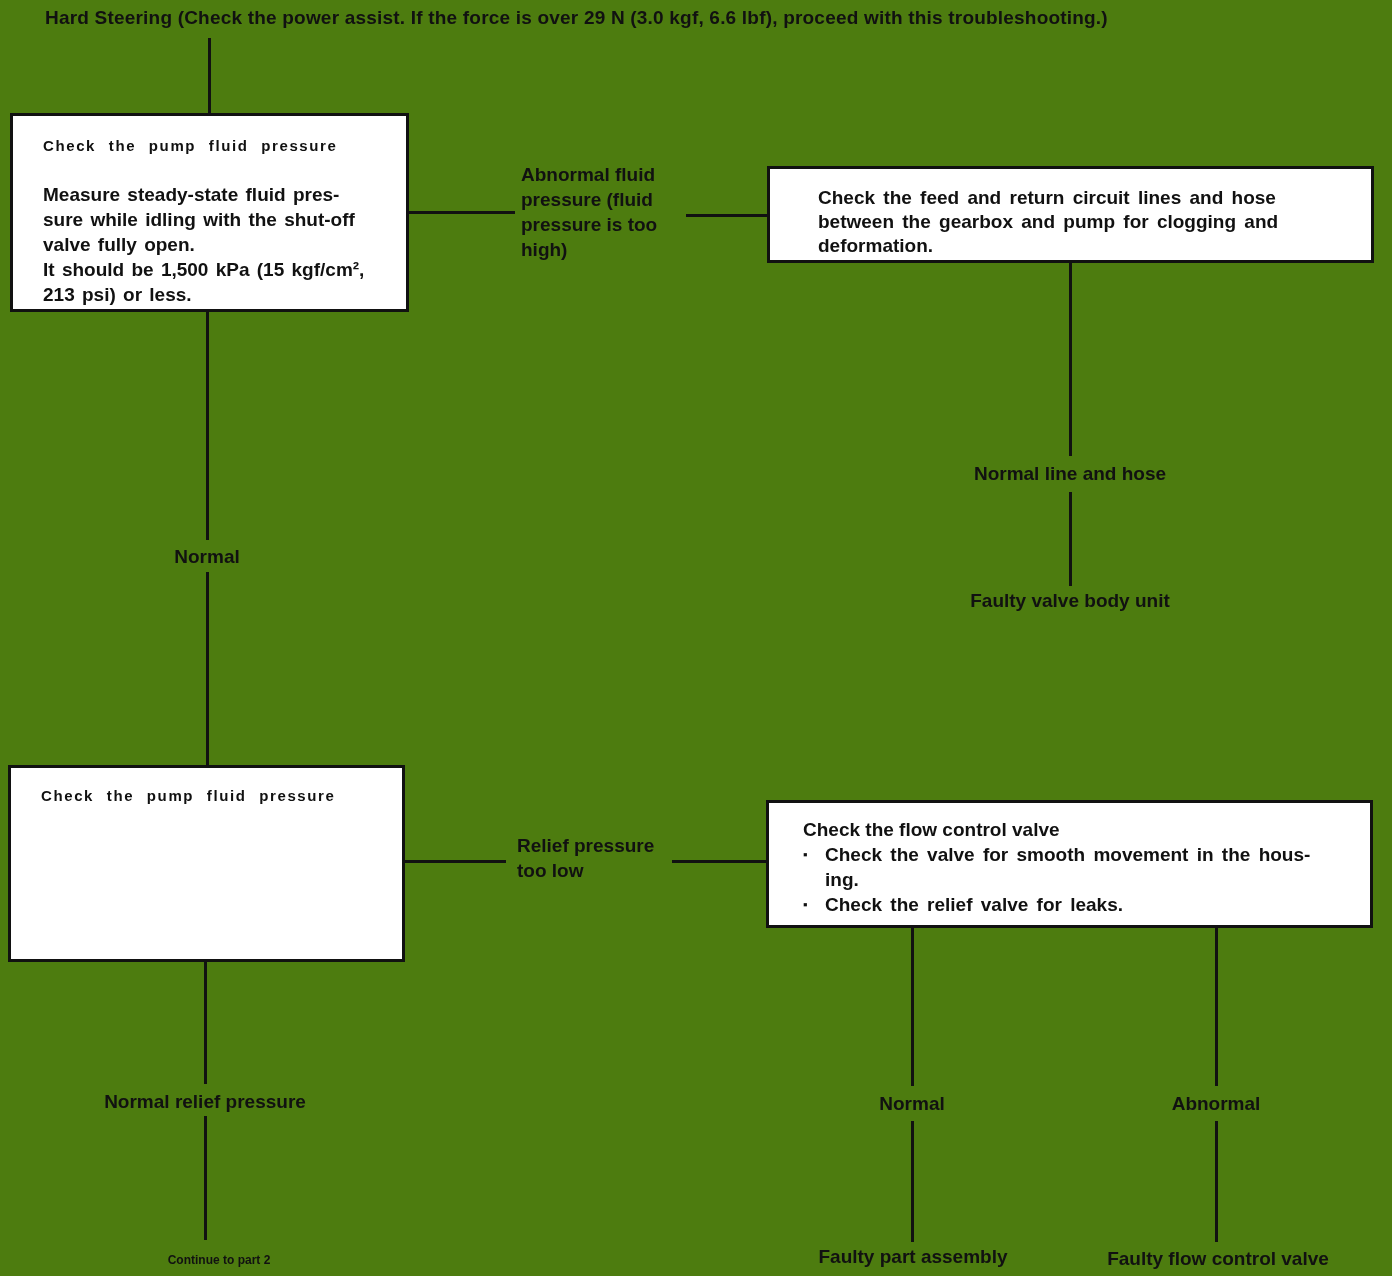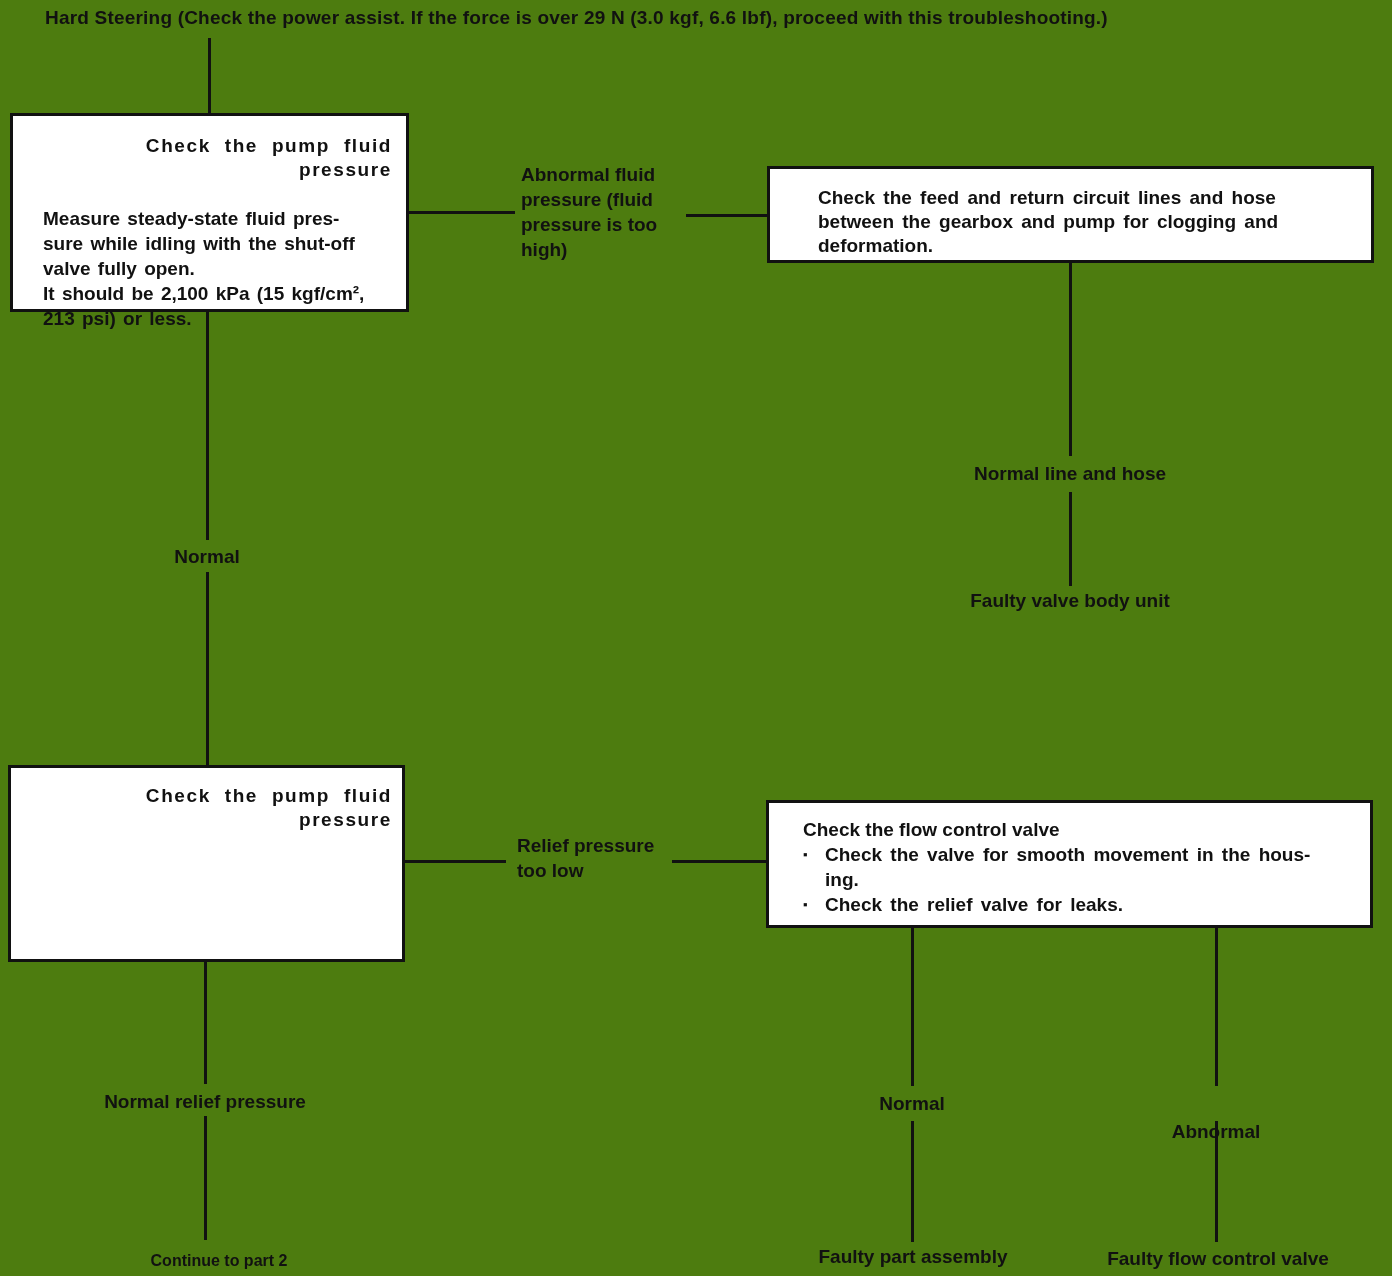--- a/index.html
+++ b/index.html
@@ -17,22 +17,22 @@
   }
   .txt { position: absolute; font-weight: 700; font-size: 19px; line-height: 25px; white-space: pre-line; }
   .center { text-align: center; }
   .page-title { top: 5px; left: 45px; width: 1200px; letter-spacing: 0.2px; }
   .flowbox {
     position: absolute;
     border: 3px solid #111111;
     background: #ffffff;
   }
   .flowbox .heading {
-    font-weight: 700; font-size: 19px; line-height: 24px;
-    letter-spacing: 1.6px; word-spacing: 7px; text-align: right;
+    font-weight: 700; font-size: 15px; line-height: 24px;
+    letter-spacing: 1.6px; word-spacing: 7px;
   }
   .flowbox .body {
     font-weight: 700; font-size: 19px; line-height: 25px;
     white-space: pre-line; word-spacing: 2px; margin-top: 24px;
   }
   .flowbox .heading-plain { font-weight: 700; font-size: 19px; line-height: 25px; }
   .bullet-row { display: flex; font-weight: 700; font-size: 19px; line-height: 25px; word-spacing: 3px; }
   .bullet-glyph { width: 22px; flex: 0 0 22px; font-size: 13px; line-height: 25px; text-align: left; }
   .bullet-text { white-space: pre-line; }
   .line { position: absolute; background: #111111; }
@@ -64,21 +64,21 @@
   <div class="line" style="left:911px; top:928px; width:3px;  height:158px;"></div>
   <div class="line" style="left:911px; top:1121px;width:3px;  height:121px;"></div>
   <div class="line" style="left:1215px;top:928px; width:3px;  height:158px;"></div>
   <div class="line" style="left:1215px;top:1121px;width:3px;  height:121px;"></div>
 
   <div id="box1" class="flowbox">
     <div class="heading">Check the pump fluid pressure</div>
     <div class="body">Measure steady-state fluid pres-
 sure while idling with the shut-off
 valve fully open.
-It should be 2,100 kPa (15 kgf/cm²,
+It should be 1,500 kPa (15 kgf/cm²,
 213 psi) or less.</div>
   </div>
 
   <div id="box2" class="flowbox">
     <div class="body">Check the feed and return circuit lines and hose
 between the gearbox and pump for clogging and
 deformation.</div>
   </div>
 
   <div id="box3" class="flowbox">
@@ -101,19 +101,19 @@
   <div class="txt" style="left:521px; top:162px; width:180px;">Abnormal fluid
 pressure (fluid
 pressure is too
 high)</div>
   <div class="txt center" style="left:900px; top:588px; width:340px;">Faulty valve body unit</div>
   <div class="txt center" style="left:900px; top:461px; width:340px;">Normal line and hose</div>
   <div class="txt center" style="left:107px; top:544px; width:200px;">Normal</div>
   <div class="txt" style="left:517px; top:833px; width:180px;">Relief pressure
 too low</div>
   <div class="txt center" style="left:55px; top:1089px; width:300px;">Normal relief pressure</div>
-  <div class="txt center" style="left:69px; top:1248px; width:300px; font-size:16px;">Continue to part 2</div>
+  <div class="txt center" style="left:69px; top:1248px; width:300px; font-size:12px;">Continue to part 2</div>
   <div class="txt center" style="left:812px; top:1091px; width:200px;">Normal</div>
-  <div class="txt center" style="left:1116px; top:1091px; width:200px;margin-top:28px;">Abnormal</div>
+  <div class="txt center" style="left:1116px; top:1091px; width:200px;">Abnormal</div>
   <div class="txt center" style="left:763px; top:1244px; width:300px;">Faulty part assembly</div>
   <div class="txt center" style="left:1068px; top:1246px; width:300px;">Faulty flow control valve</div>
 
 </div>
 
 </body></html>

